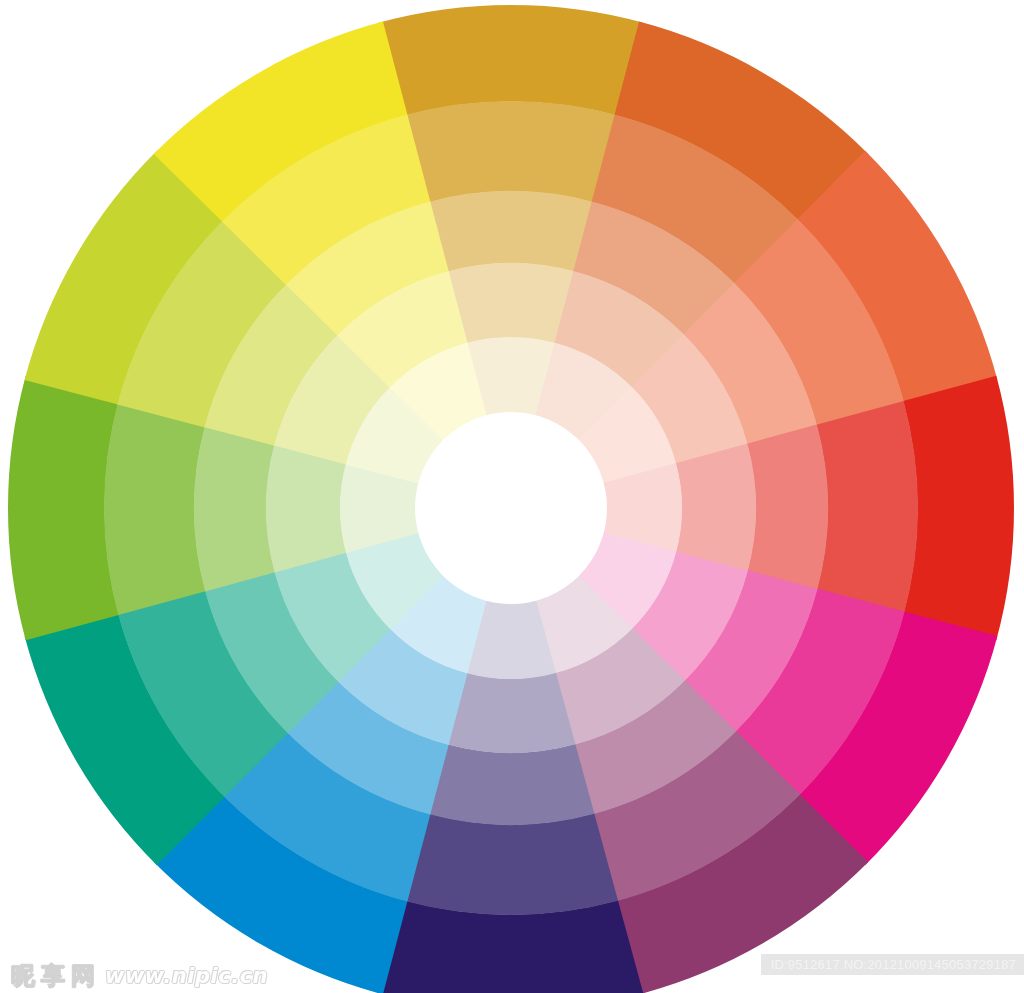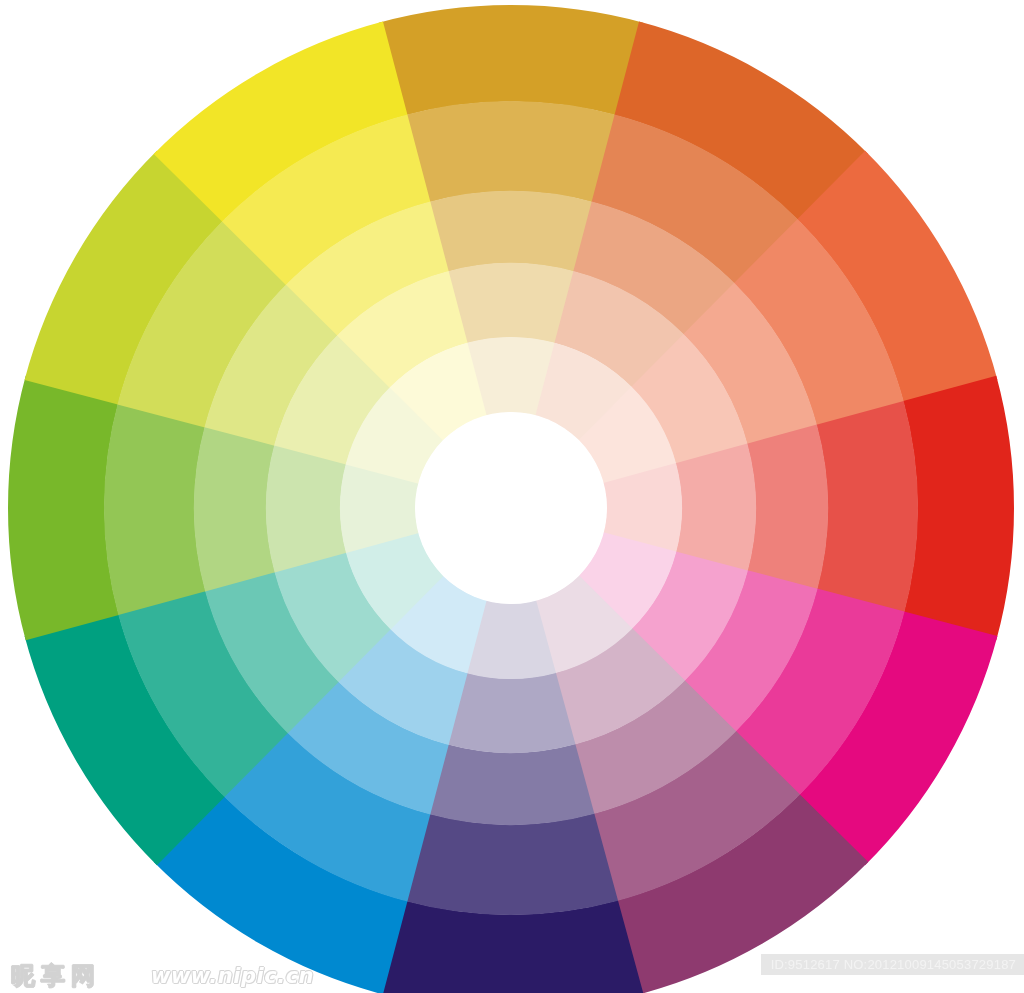--- a/index.html
+++ b/index.html
@@ -60,21 +60,20 @@
     font-family: "DejaVu Sans", sans-serif;
     font-style: italic;
     font-weight: bold;
     font-size: 21px;
     letter-spacing: 0.5px;
     color: #ffffff;
     text-shadow:
       -1px 0 #d6d6d6, 1px 0 #d6d6d6,
        0 -1px #d6d6d6, 0 1px #d6d6d6,
       -1px -1px #dddddd, 1px 1px #dddddd;
-    margin-left: 46px;
   }
   
   #watermark-id {
     position: absolute;
     right: 0;
     bottom: 18px;
     background: rgba(210,210,210,0.55);
     color: #f3f3f3;
     font-family: "Liberation Sans", sans-serif;
     font-size: 13px;

